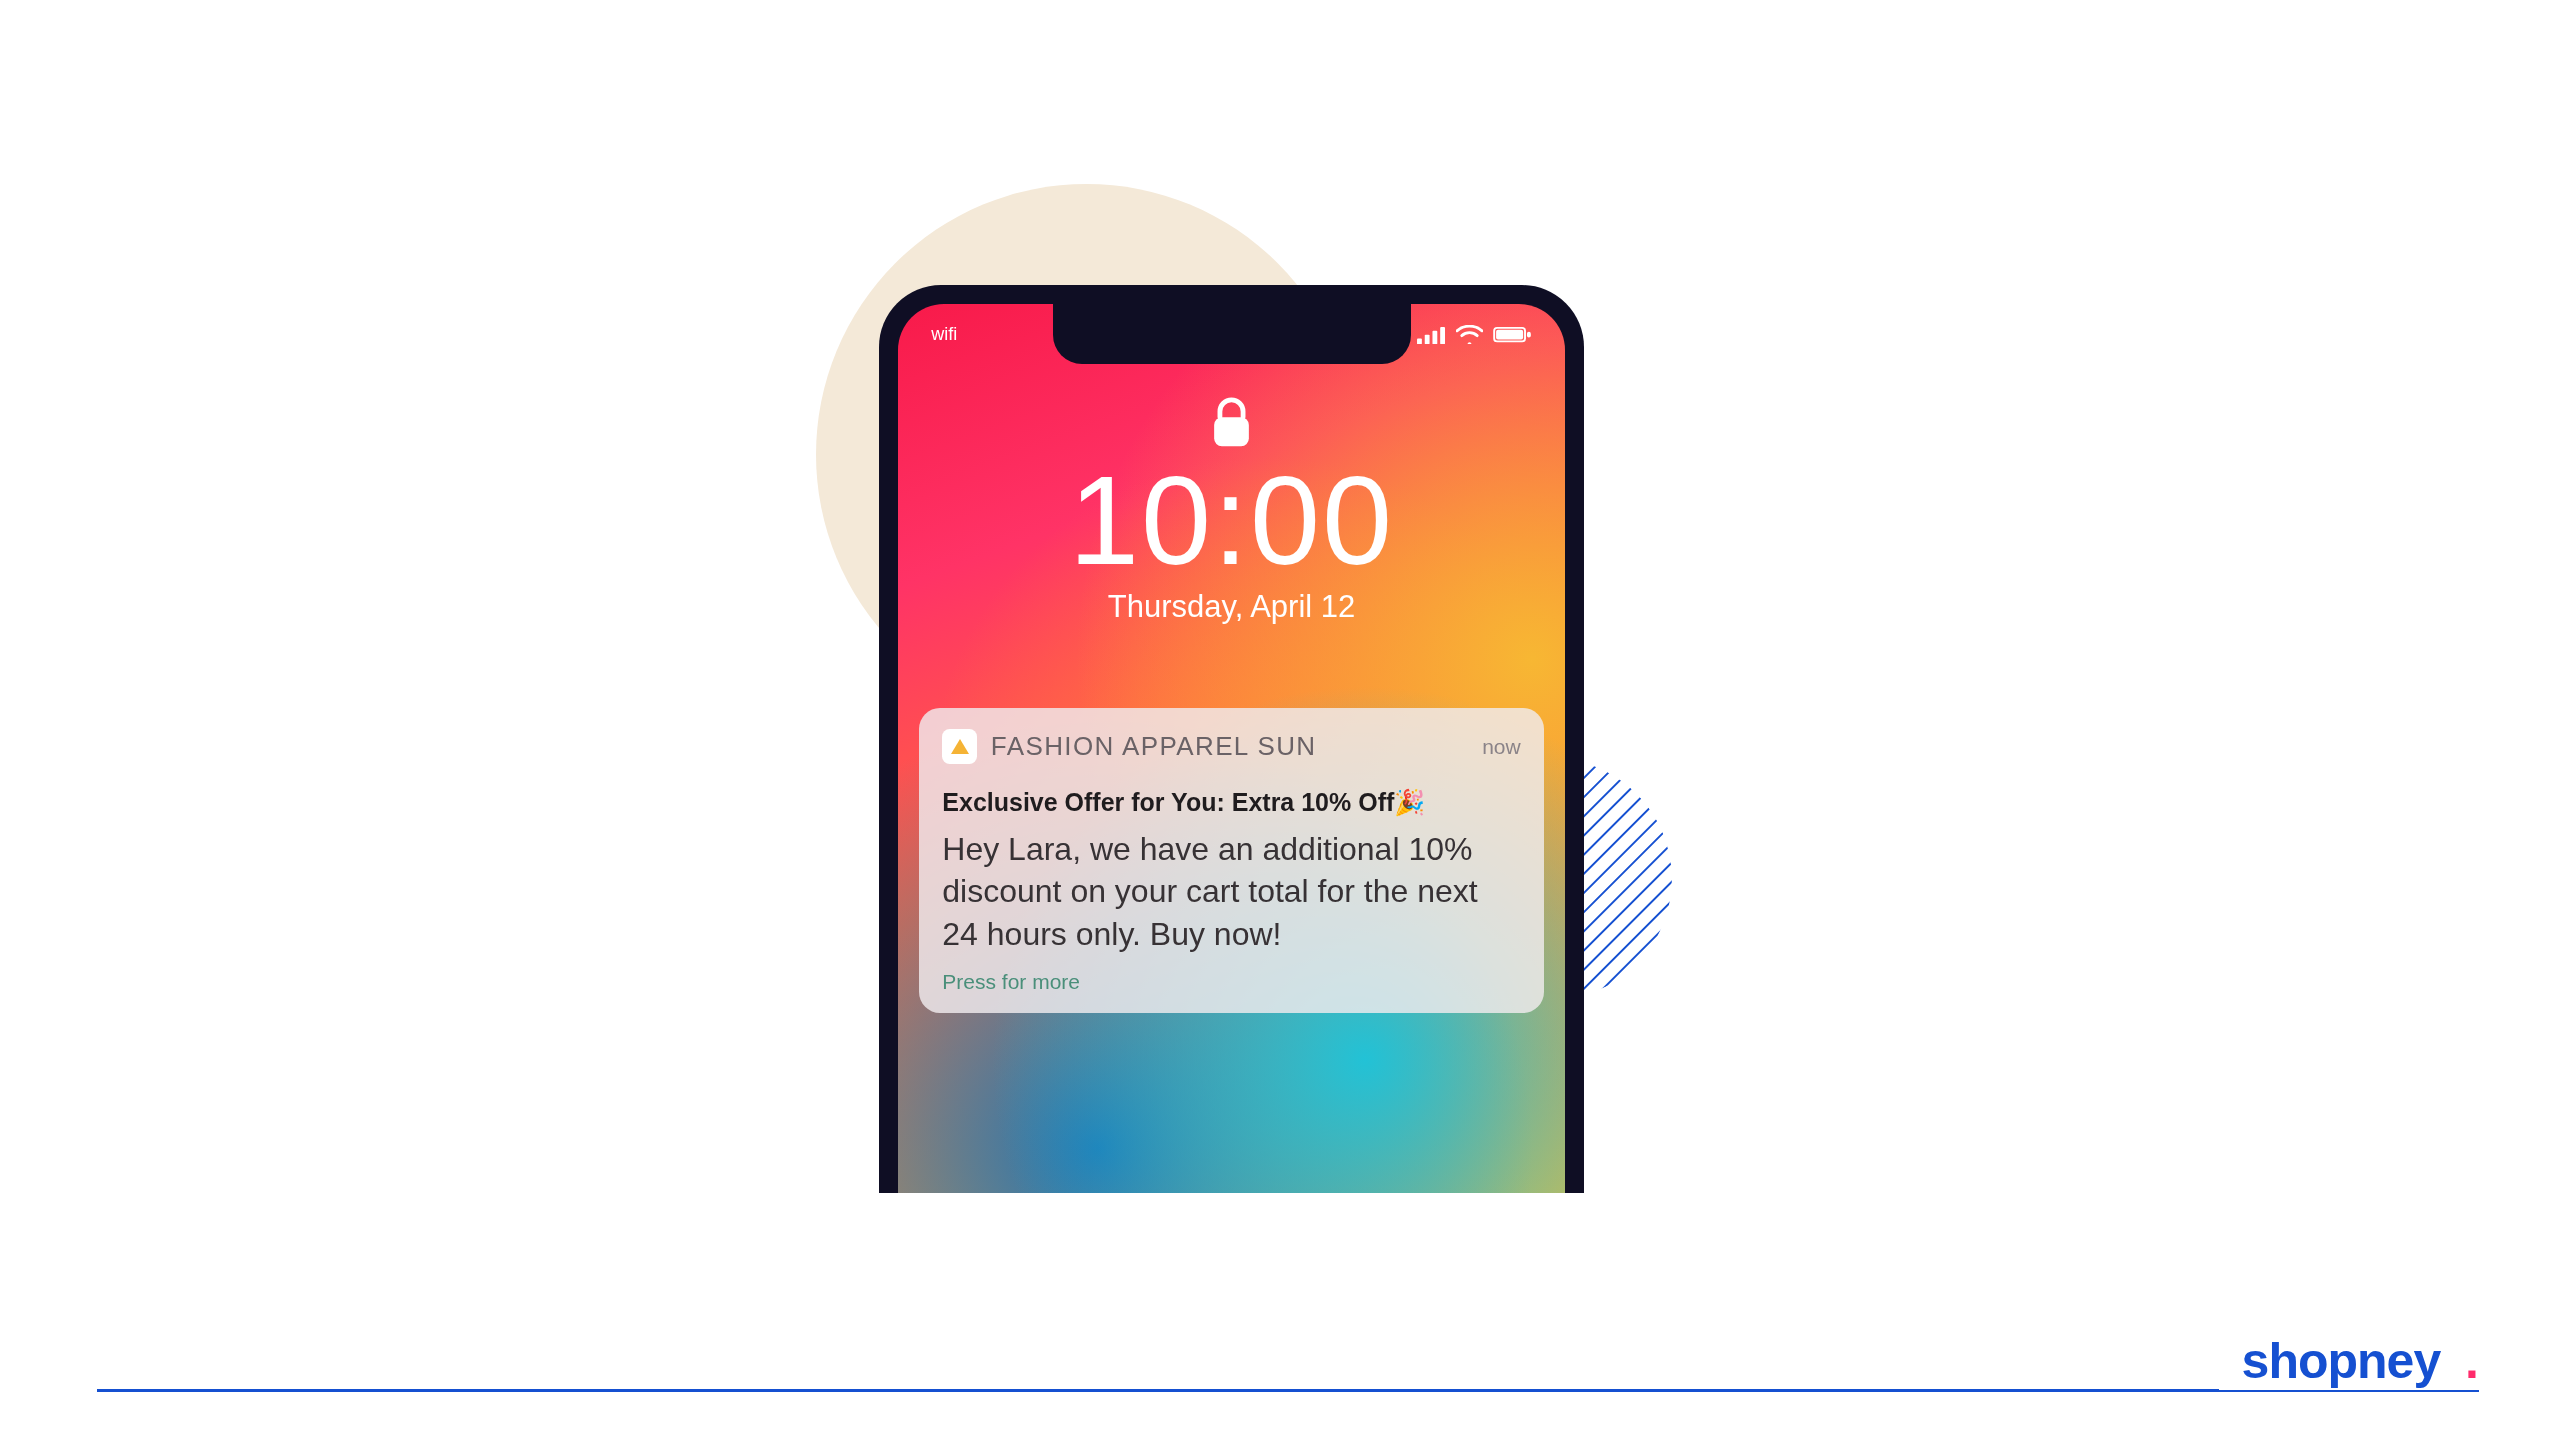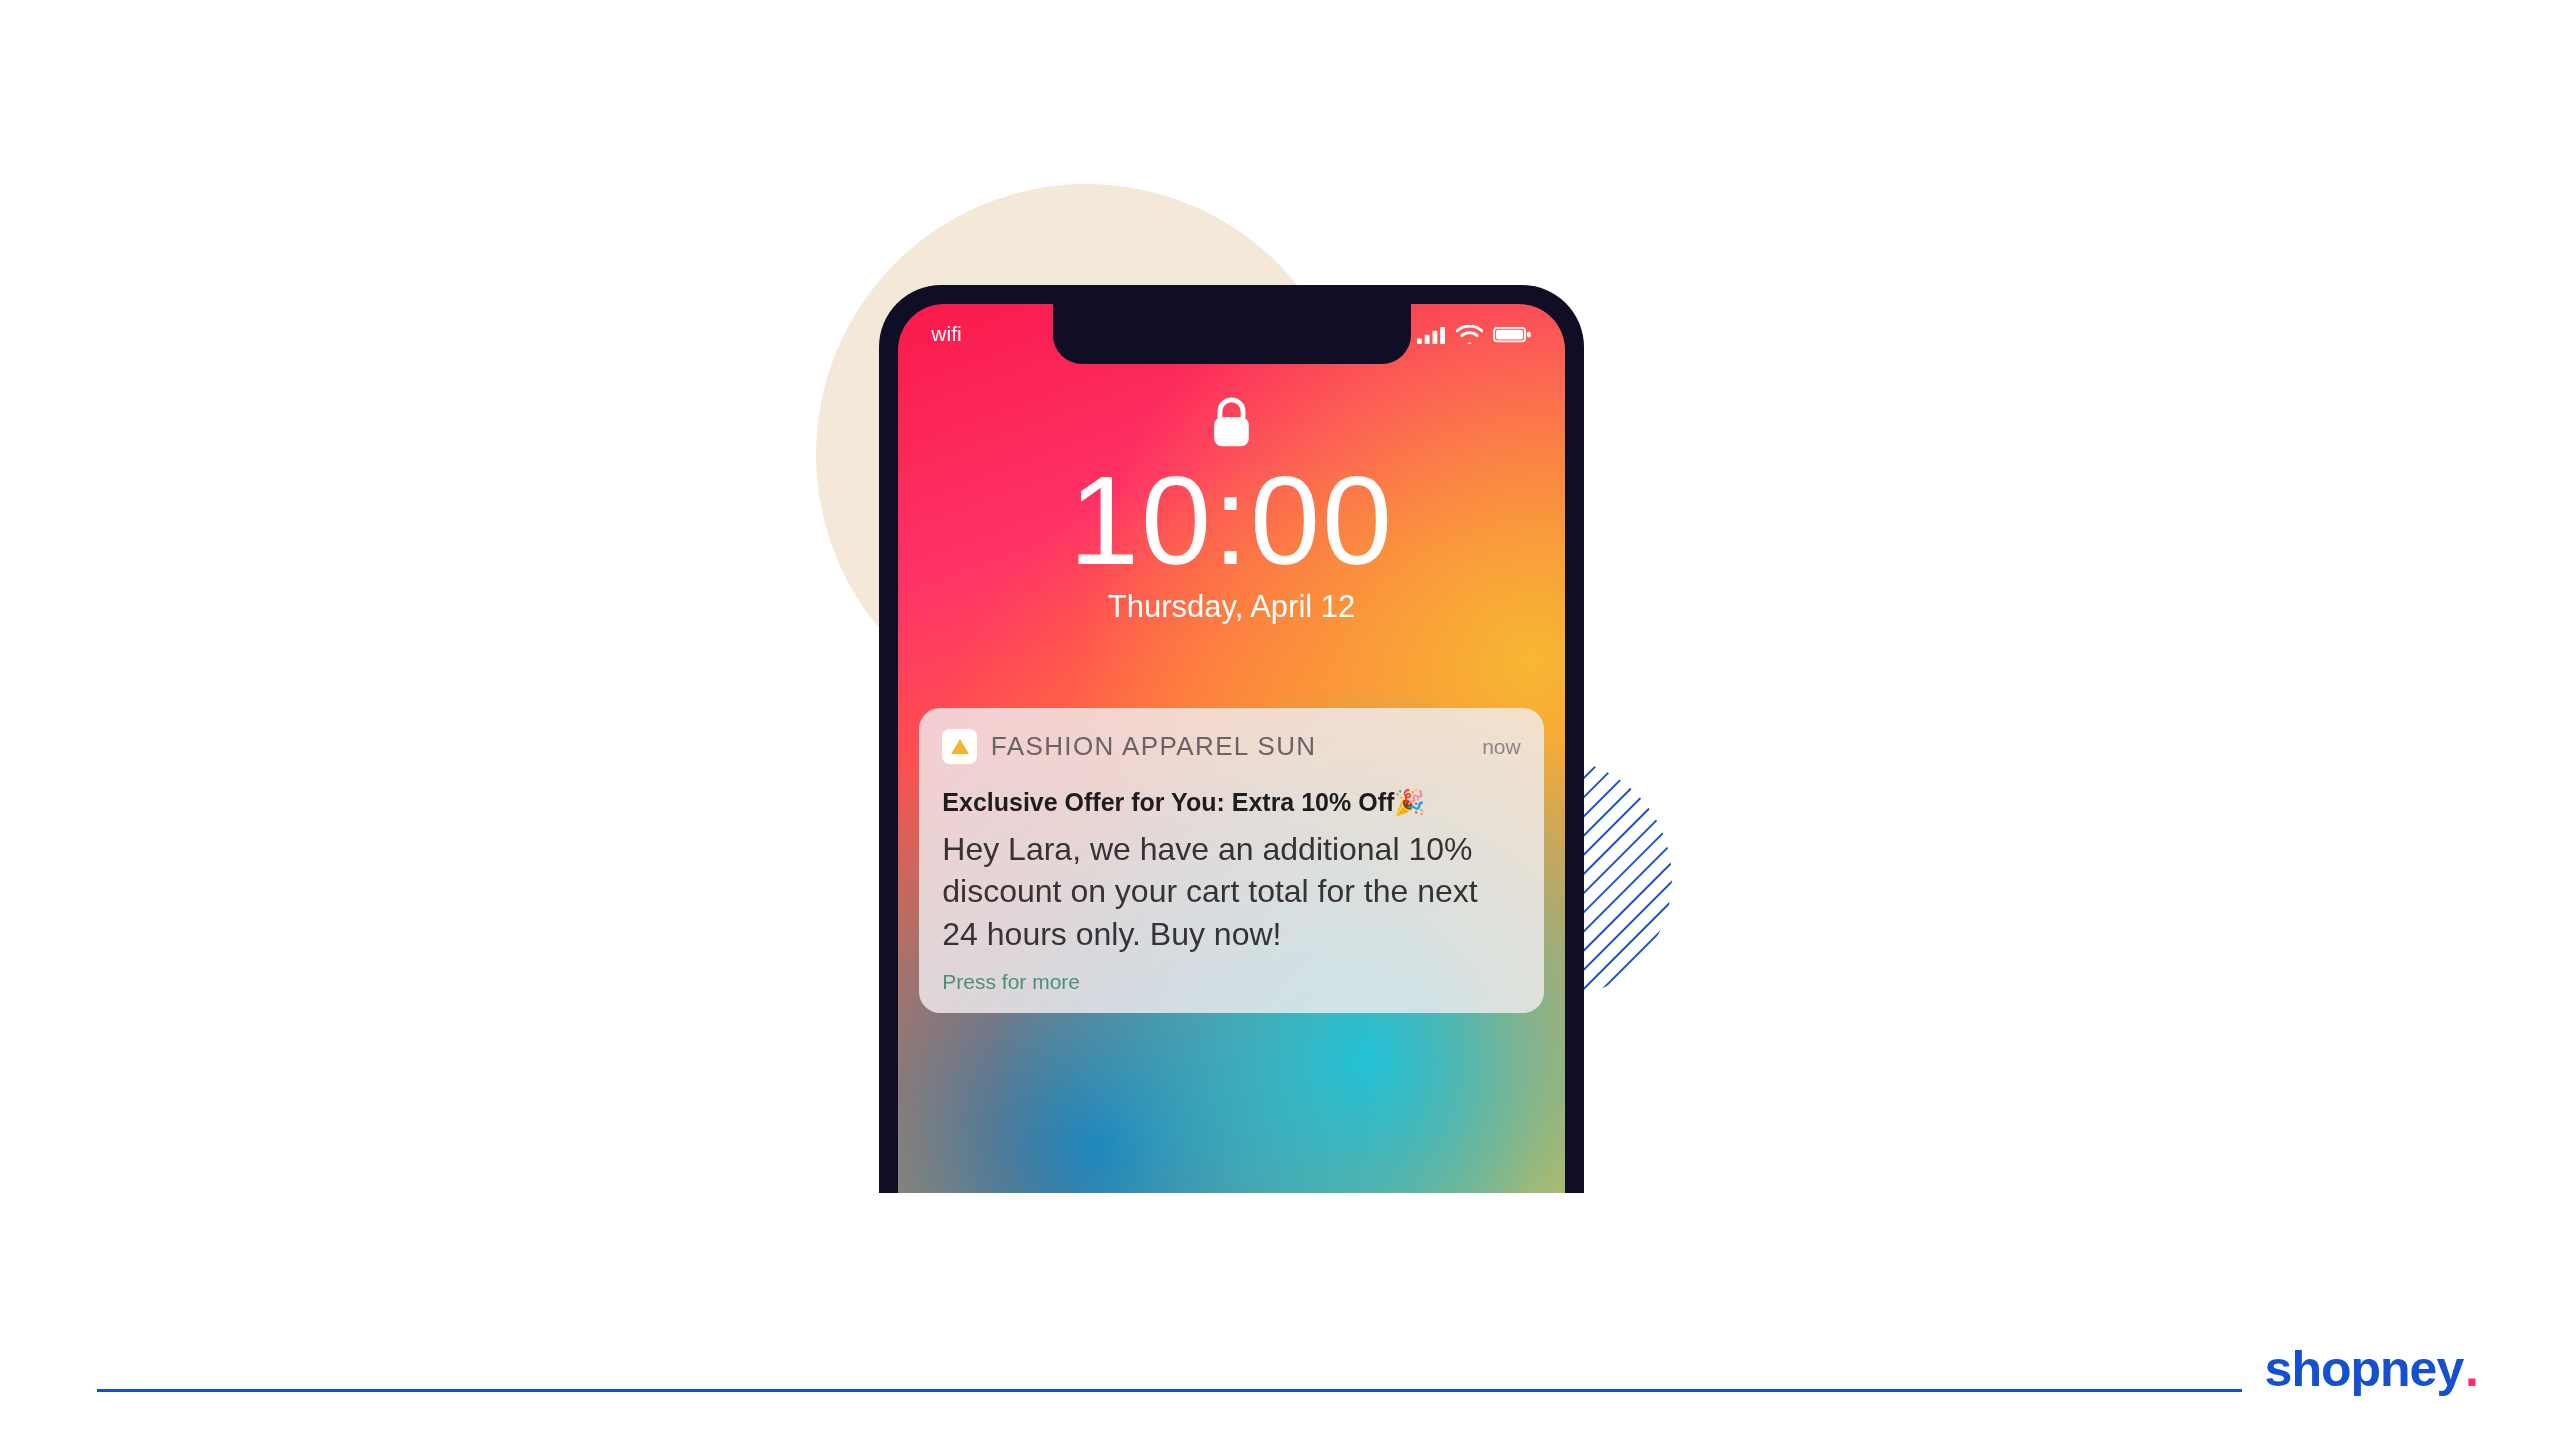--- a/index.html
+++ b/index.html
@@ -87,21 +87,21 @@
   .status-bar {
     position: absolute;
     top: 0;
     left: 0; right: 0;
     height: 60px;
     display: flex;
     align-items: center;
     justify-content: space-between;
     padding: 0 33px;
     color: #ffffff;
-    font-size: 21px;
+    font-size: 18px;
     font-weight: 400;
     z-index: 4;
   }
   .status-left { min-width: 116px; }
   .status-right { display: flex; align-items: center; gap: 9.7px; }
   .status-right svg { display: block; }
 
   
   .lock-area {
     position: absolute;
@@ -193,26 +193,27 @@
     left: 97px;
     right: 97px;
     bottom: 58px;
     height: 0;
     border-top: 3.9px solid #1550d1;
     z-index: 5;
   }
   .brand {
     position: absolute;
     right: 97px;
-    bottom: 52px;
+    bottom: 60px;
     background: #ffffff;
     padding: 0 0 0 23px;
     z-index: 6;
     display: flex;
     align-items: baseline;
+    gap: 23px;
   }
   .brand-text {
     font-size: 50px;
     font-weight: 800;
     letter-spacing: -1px;
     color: #1550d1;
   }
   .brand-dot {
     font-size: 50px;
     font-weight: 800;

